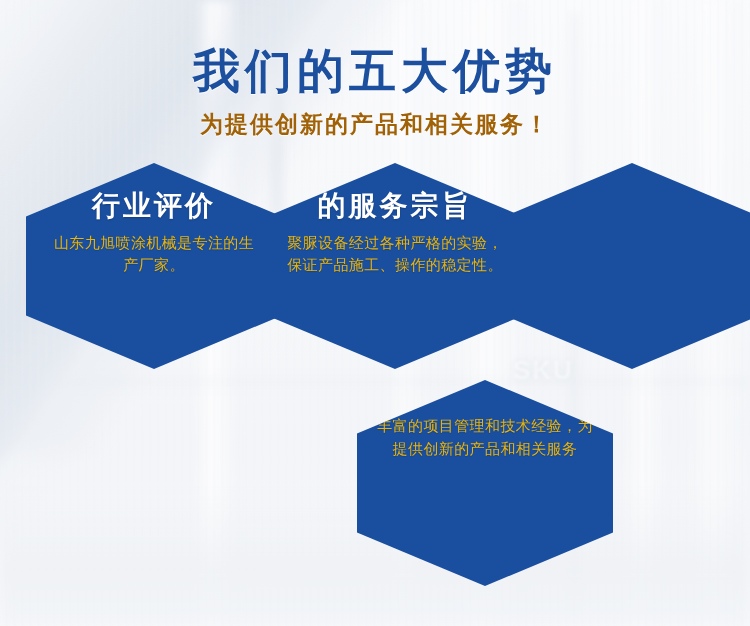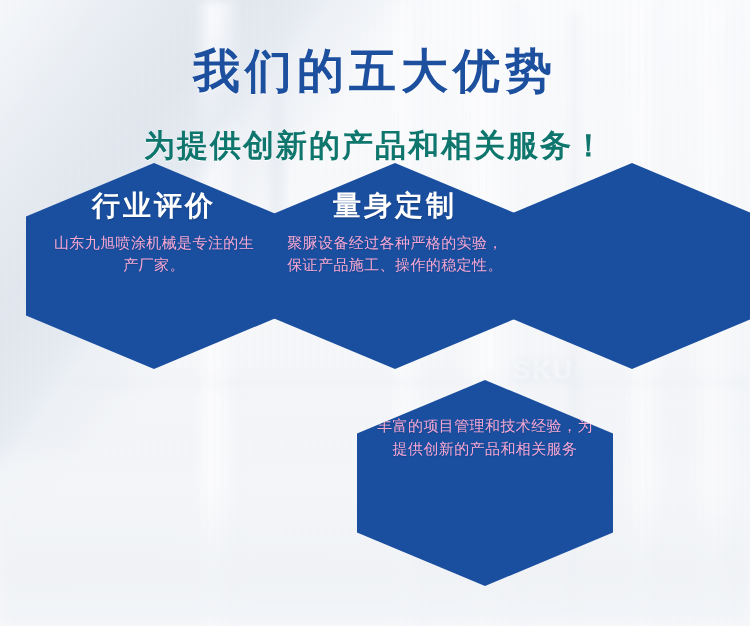--- a/index.html
+++ b/index.html
@@ -130,26 +130,26 @@
     margin: 8px;
     font-family: "DejaVu Sans", "Liberation Sans", sans-serif;
     font-size: 47px;
     line-height: 1.08;
     font-weight: bold;
     letter-spacing: 5px;
     color: #1d4f9f;
     text-shadow: 0 1px 0 rgba(255,255,255,0.9);
   }
   .sub-title {
-    margin: 28px 0 0 0;
-    font-family: "DejaVu Sans", "Liberation Sans", sans-serif;
-    font-size: 31px;
+    margin: 12px 0 0 0;
+    font-family: "DejaVu Sans", "Liberation Sans", sans-serif;
+    font-size: 23px;
     font-weight: bold;
     letter-spacing: 2px;
-    color: #0f766e;
+    color: #a16207;
     text-shadow: 0 1px 0 rgba(255,255,255,0.9);
   }
 
   
   .hex {
     position: absolute;
     width: 256px;
     height: 206px;
     background: #1a4fa0;
     -webkit-clip-path: polygon(50% 0%, 100% 26%, 100% 74%, 50% 100%, 0% 74%, 0% 26%);
@@ -166,21 +166,21 @@
     color: #ffffff;
     line-height: 1.2;
     text-shadow: 0 1px 2px rgba(0,0,0,0.22);
   }
   .hex-body {
     margin-top: 9px;
     font-family: "DejaVu Sans", "Liberation Sans", sans-serif;
     font-size: 15px;
     line-height: 1.52;
     letter-spacing: 0.4px;
-    color: #f9a8d4;
+    color: #eab308;
     text-shadow: 0 1px 1px rgba(0,0,0,0.16);
   }
 
   
   #hex-1 { left: 26px;  top: 163px; }
   #hex-2 { left: 267px; top: 163px; }
   #hex-3 { left: 504px; top: 163px; }
   #hex-4 { left: 117px; top: 380px; }
   #hex-5 { left: 357px; top: 380px; }
 
@@ -214,21 +214,21 @@
     <h1 class="main-title">我们的五大优势</h1>
     <p class="sub-title">为提供创新的产品和相关服务！</p>
   </div>
 
   <div class="hex" id="hex-1">
     <div class="hex-title">行业评价</div>
     <div class="hex-body">山东九旭喷涂机械是专注的生产厂家。</div>
   </div>
 
   <div class="hex" id="hex-2">
-    <div class="hex-title">量身定制</div>
+    <div class="hex-title">的服务宗旨</div>
     <div class="hex-body">聚脲设备经过各种严格的实验，保证产品施工、操作的稳定性。</div>
   </div>
 
   <div class="hex" id="hex-3">
   </div>
 
 
   <div class="hex" id="hex-5">
     <div class="hex-body">丰富的项目管理和技术经验，为提供创新的产品和相关服务</div>
   </div>

